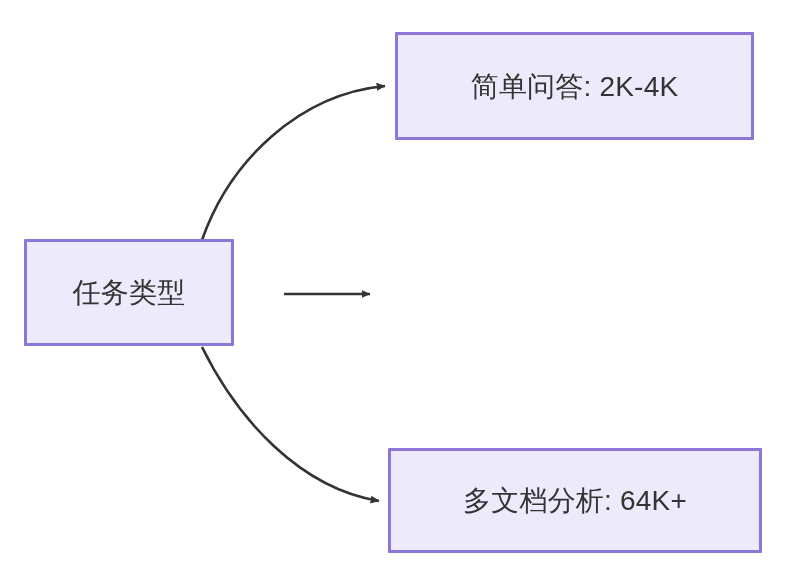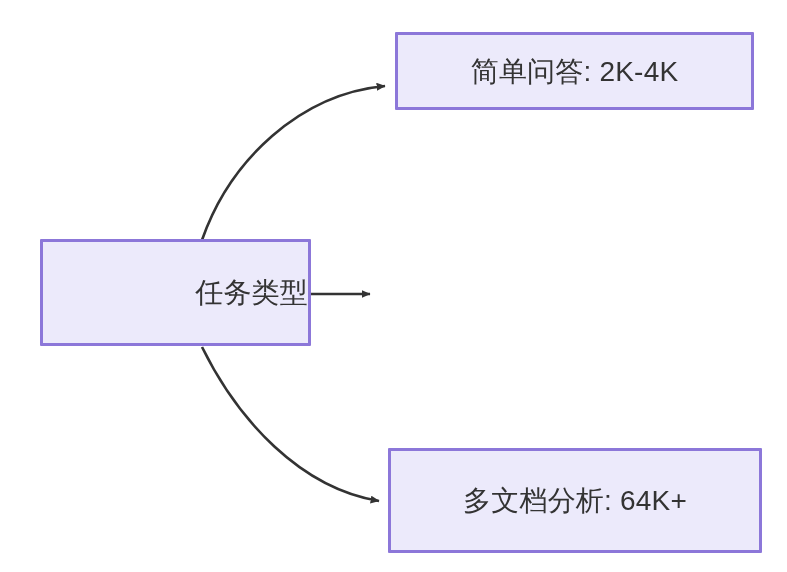--- a/index.html
+++ b/index.html
@@ -39,22 +39,22 @@
     text-align: center;
   }
   .node-label {
     color: #333333;
     font-size: 28px;
     line-height: 1.25;
     letter-spacing: 0.2px;
     white-space: nowrap;
   }
   
-  #node-root      { left: 40px;  top: 239px; width: 271px; height: 107px; justify-content: flex-end; }
-  #node-simple-qa { left: 395px; top: 32px;  width: 359px; height: 78px; }
+  #node-root      { left: 24px;  top: 239px; width: 210px; height: 107px; }
+  #node-simple-qa { left: 395px; top: 32px;  width: 359px; height: 108px; }
   #node-doc-sum   { left: 379px; top: 240px; width: 391px; height: 107px; }
   #node-multidoc  { left: 388px; top: 448px; width: 374px; height: 105px; text-align: center; }
 </style>
 </head>
 <body>
 
 <div id="diagram-canvas">
 
   <svg id="edge-layer" viewBox="0 0 787 572">
     <defs>

